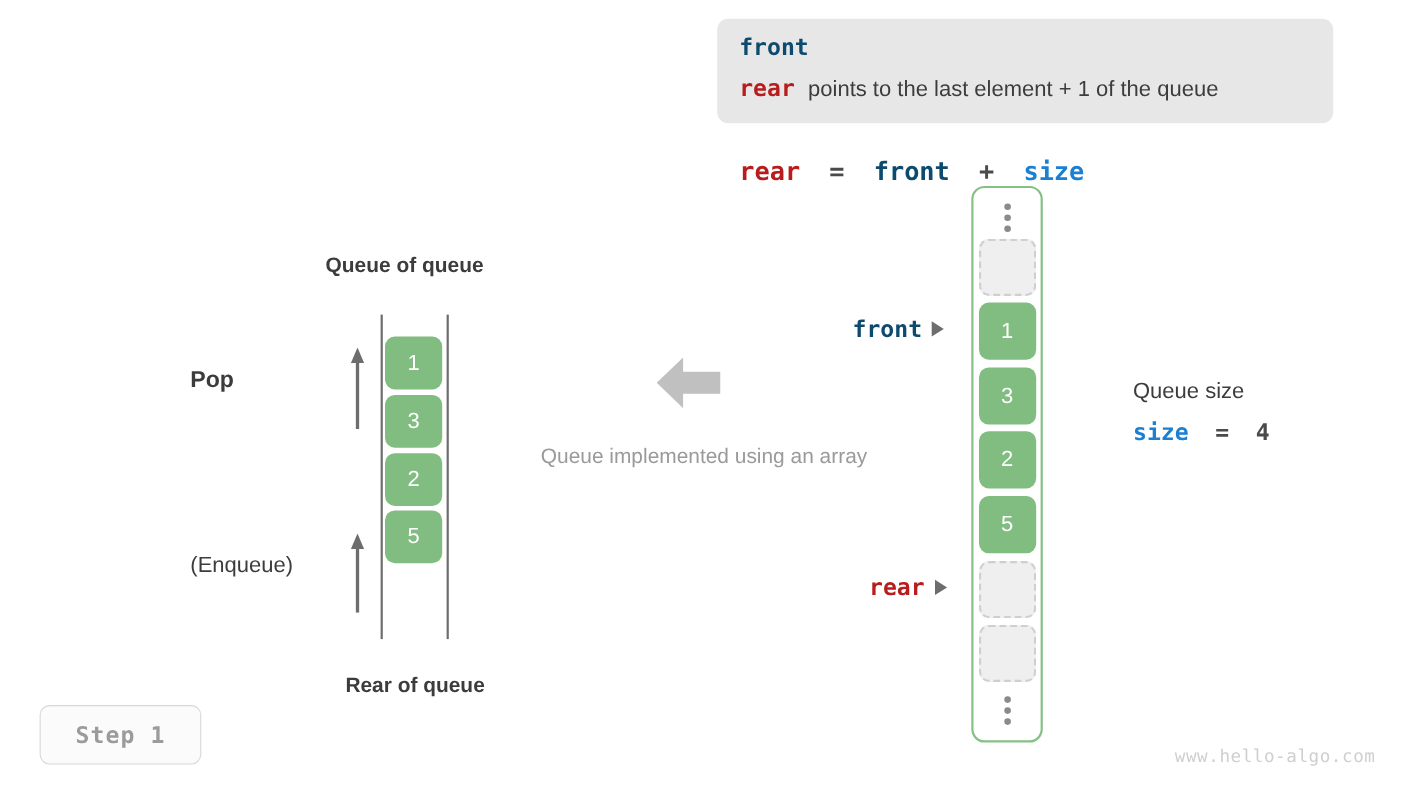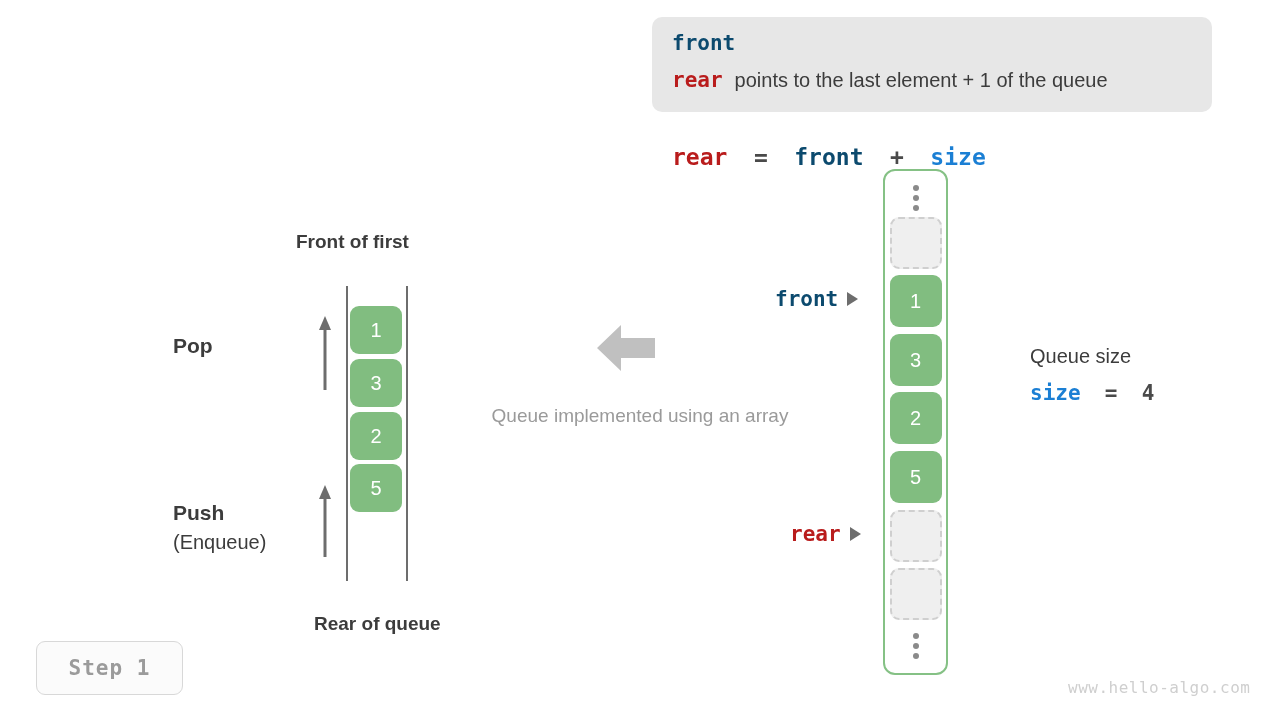--- a/index.html
+++ b/index.html
@@ -257,42 +257,41 @@
 </div>
 
 <div class="abs mono" id="formula">
   <span class="kw-rear">rear</span>
   <span class="op" style="margin-left: 0.55em;">=</span>
   <span class="kw-front" style="margin-left: 0.55em;">front</span>
   <span class="op" style="margin-left: 0.55em;">+</span>
   <span class="kw-size" style="margin-left: 0.55em;">size</span>
 </div>
 
-<div class="abs" id="front-of-queue-label">Front of first</div>
+<div class="abs" id="front-of-queue-label">Queue of queue</div>
 
 <div class="abs rail" id="rail-left"></div>
 <div class="abs rail" id="rail-right"></div>
 
 <div class="abs qcell" style="top:306px">1</div>
 <div class="abs qcell" style="top:359px">3</div>
 <div class="abs qcell" style="top:412px">2</div>
 <div class="abs qcell" style="top:464px">5</div>
 
 <div class="abs oplabel" id="pop-label">
   <div class="primary">Pop</div>
 </div>
 <div class="abs uparrow" id="pop-arrow">
   <svg width="14" height="74" viewBox="0 0 14 74">
     <line x1="7" y1="74" x2="7" y2="10" stroke="#6d6d6d" stroke-width="3"></line>
     <polygon points="7,0 13,14 1,14" fill="#6d6d6d"></polygon>
   </svg>
 </div>
 
 <div class="abs oplabel" id="push-label">
-  <div class="primary">Push</div>
   <div class="secondary">(Enqueue)</div>
 </div>
 <div class="abs uparrow" id="push-arrow">
   <svg width="14" height="72" viewBox="0 0 14 72">
     <line x1="7" y1="72" x2="7" y2="10" stroke="#6d6d6d" stroke-width="3"></line>
     <polygon points="7,0 13,14 1,14" fill="#6d6d6d"></polygon>
   </svg>
 </div>
 
 <div class="abs" id="rear-of-queue-label">Rear of queue</div>

